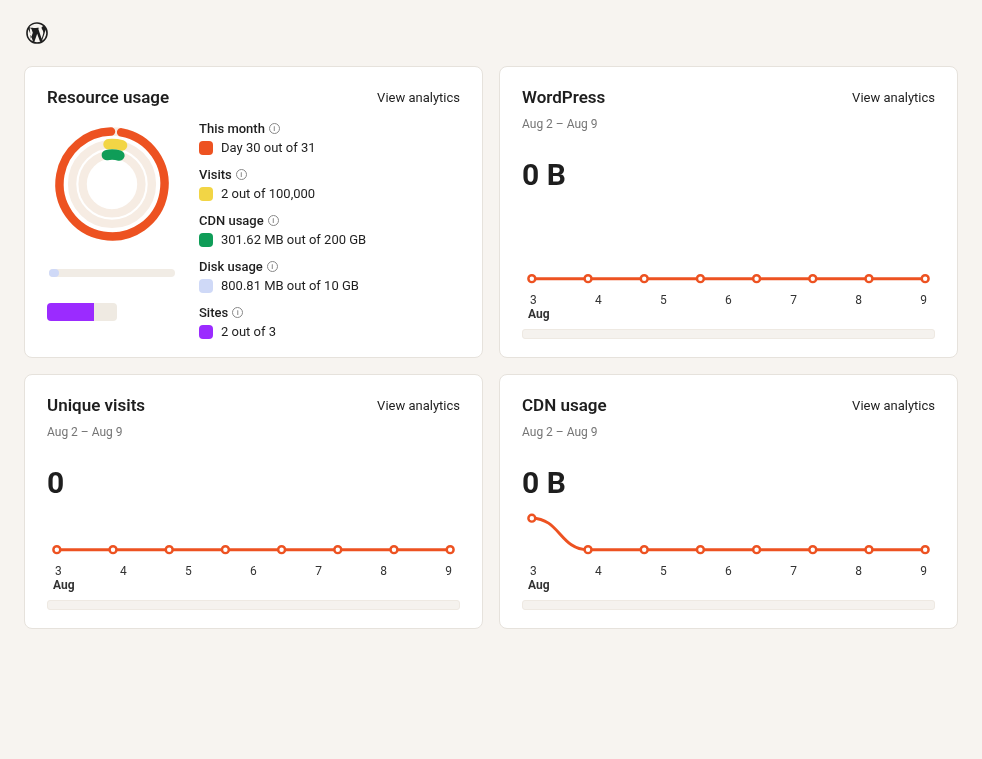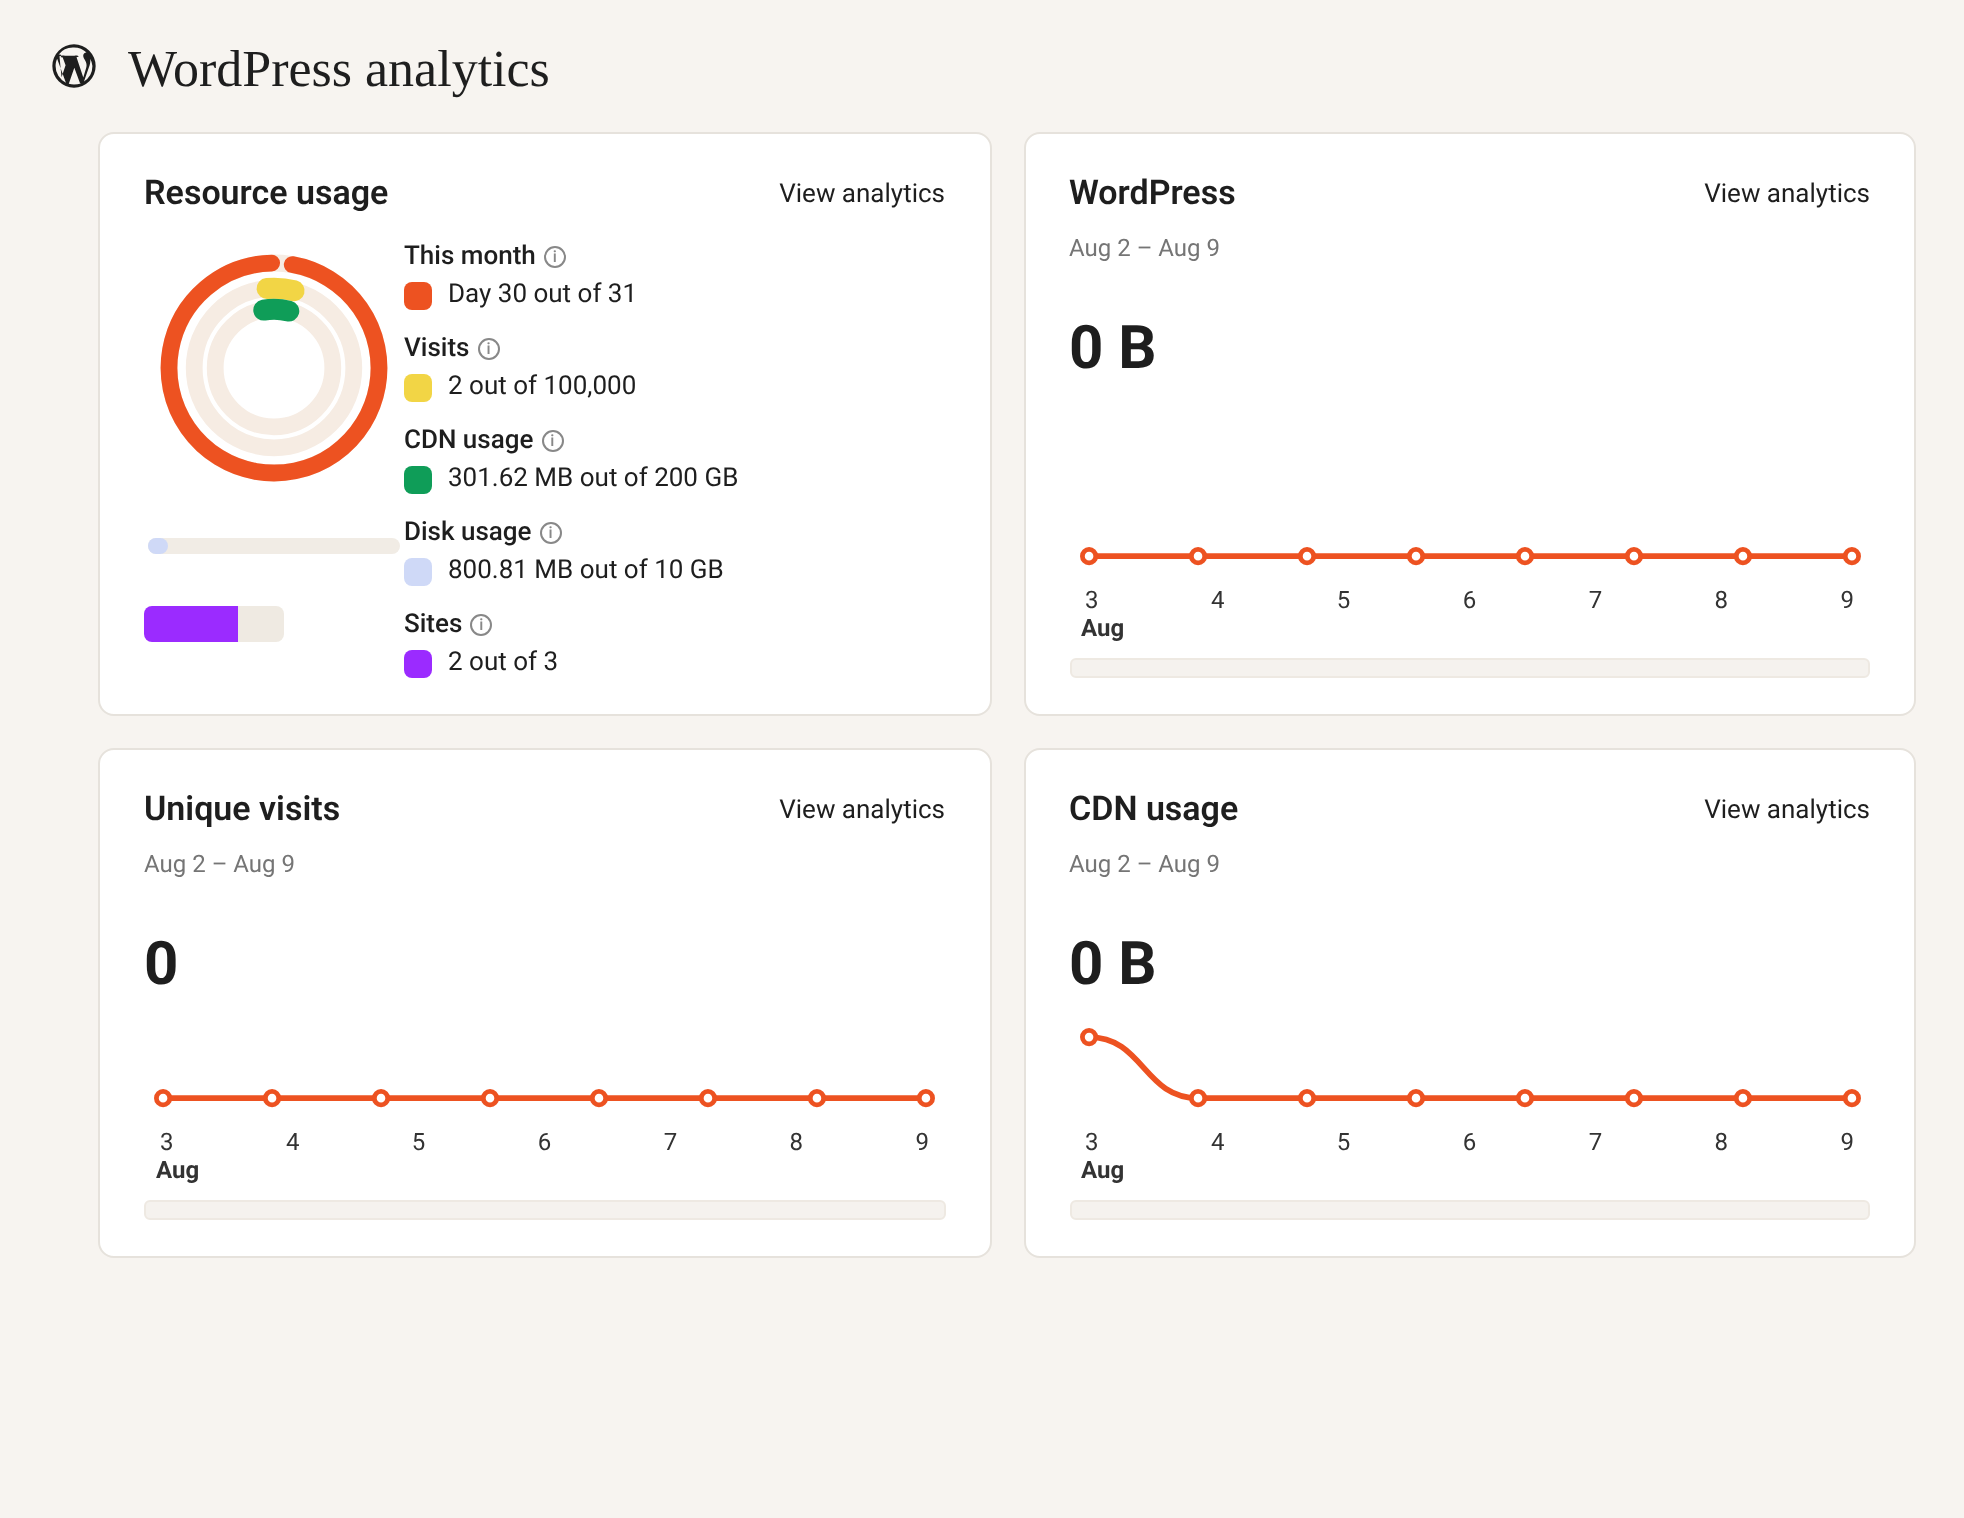--- a/index.html
+++ b/index.html
@@ -6,35 +6,35 @@
   body {
     margin: 0;
     font-family: -apple-system, BlinkMacSystemFont, "Segoe UI", Roboto, Helvetica, Arial, sans-serif;
     background: #f7f4f0;
     color: #1e1e1e;
     padding: 20px 24px;
   }
   .header { display: flex; align-items: center; gap: 14px; margin-bottom: 16px; }
   .header svg { width: 26px; height: 26px; }
   .page-title { font-size: 26px; font-weight: 400; font-family: Georgia, 'Times New Roman', serif; }
-  .grid { display: grid; grid-template-columns: 1fr 1fr; gap: 16px; margin-left: 25px; }
+  .grid { display: grid; grid-template-columns: 1fr 1fr; gap: 16px; }
   .card {
     background: #fff;
     border: 1px solid #e6e2dc;
     border-radius: 8px;
     padding: 20px 22px 18px 22px;
     display: flex;
     flex-direction: column;
   }
   .card-header { display: flex; justify-content: space-between; align-items: center; }
   .card-title { font-size: 17px; font-weight: 600; }
   .link { font-size: 13px; color: #1e1e1e; cursor: pointer; }
   .date-range { font-size: 12px; color: #757575; margin-top: 10px; }
   .big-stat { font-size: 30px; font-weight: 700; margin-top: 26px; }
-  .resource-body { display: flex; margin-top: 14px; }
+  .resource-body { display: flex; gap: 22px; margin-top: 14px; }
   .gauges { display: flex; flex-direction: column; align-items: center; width: 130px; }
   .radial { width: 126px; height: 126px; position: relative; }
   .linear-bar {
     margin-top: 22px;
     width: 126px; height: 8px; border-radius: 4px; background: #f1ece5; position: relative;
   }
   .linear-bar .fill {
     position: absolute; left: 0; top: 0; bottom: 0; border-radius: 4px;
   }
   .pill-row { margin-top: 26px; display: flex; width: 70px; height: 18px; border-radius: 4px; overflow: hidden; align-self: flex-start; }
@@ -52,21 +52,20 @@
 </style>
 </head>
 <body>
 
 <div class="header">
   <span>
     <svg viewBox="0 0 24 24" fill="#1e1e1e">
         <path d="M12 2a10 10 0 1 0 0 20 10 10 0 0 0 0-20zm-8.5 10c0-1.2.26-2.34.72-3.37l4.05 11.1A8.5 8.5 0 0 1 3.5 12zm8.5 8.5a8.5 8.5 0 0 1-2.4-.35l2.55-7.4 2.6 7.15c.2.05.3.1.4.15-.99.3-2.04.45-3.15.45zm1.17-12.5c.51-.3.97-.5.97-.05 0-.47-.34-.8-.73-.8 0 0-2.07.16-3.41.16-1.26 0-3.37-.16-3.37-.16-.39 0-.73.35-.73.82 0 0 .43.05.89.07l1.32 3.62-1.86 5.57L5.3 7.55c.51-.3.97-.5.97-.05 0-.47-.34-.8-.73-.8 0 0-.3.02-.68.05A8.5 8.5 0 0 1 12 3.5c2.23 0 4.27.87 5.79 2.29-.04 0-.07-.01-.11-.01-.84 0-1.43.73-1.43 1.52 0 .71.41 1.3.84 2.01.33.57.71 1.3.71 2.36 0 .73-.28 1.58-.65 2.76l-.86 2.86-3.12-9.29zm3.12 12.1 2.6-7.5c.48-1.21.64-2.18.64-3.04 0-.31-.02-.6-.06-.87A8.47 8.47 0 0 1 20.5 12a8.5 8.5 0 0 1-4.21 7.34z"></path>
       </svg>
   </span>
-  <div class="page-title">WordPress analytics</div>
 </div>
 
 <div class="grid">
 
   <div class="card">
     <div class="card-header">
       <div class="card-title">Resource usage</div>
       <div class="link">View analytics</div>
     </div>
 

